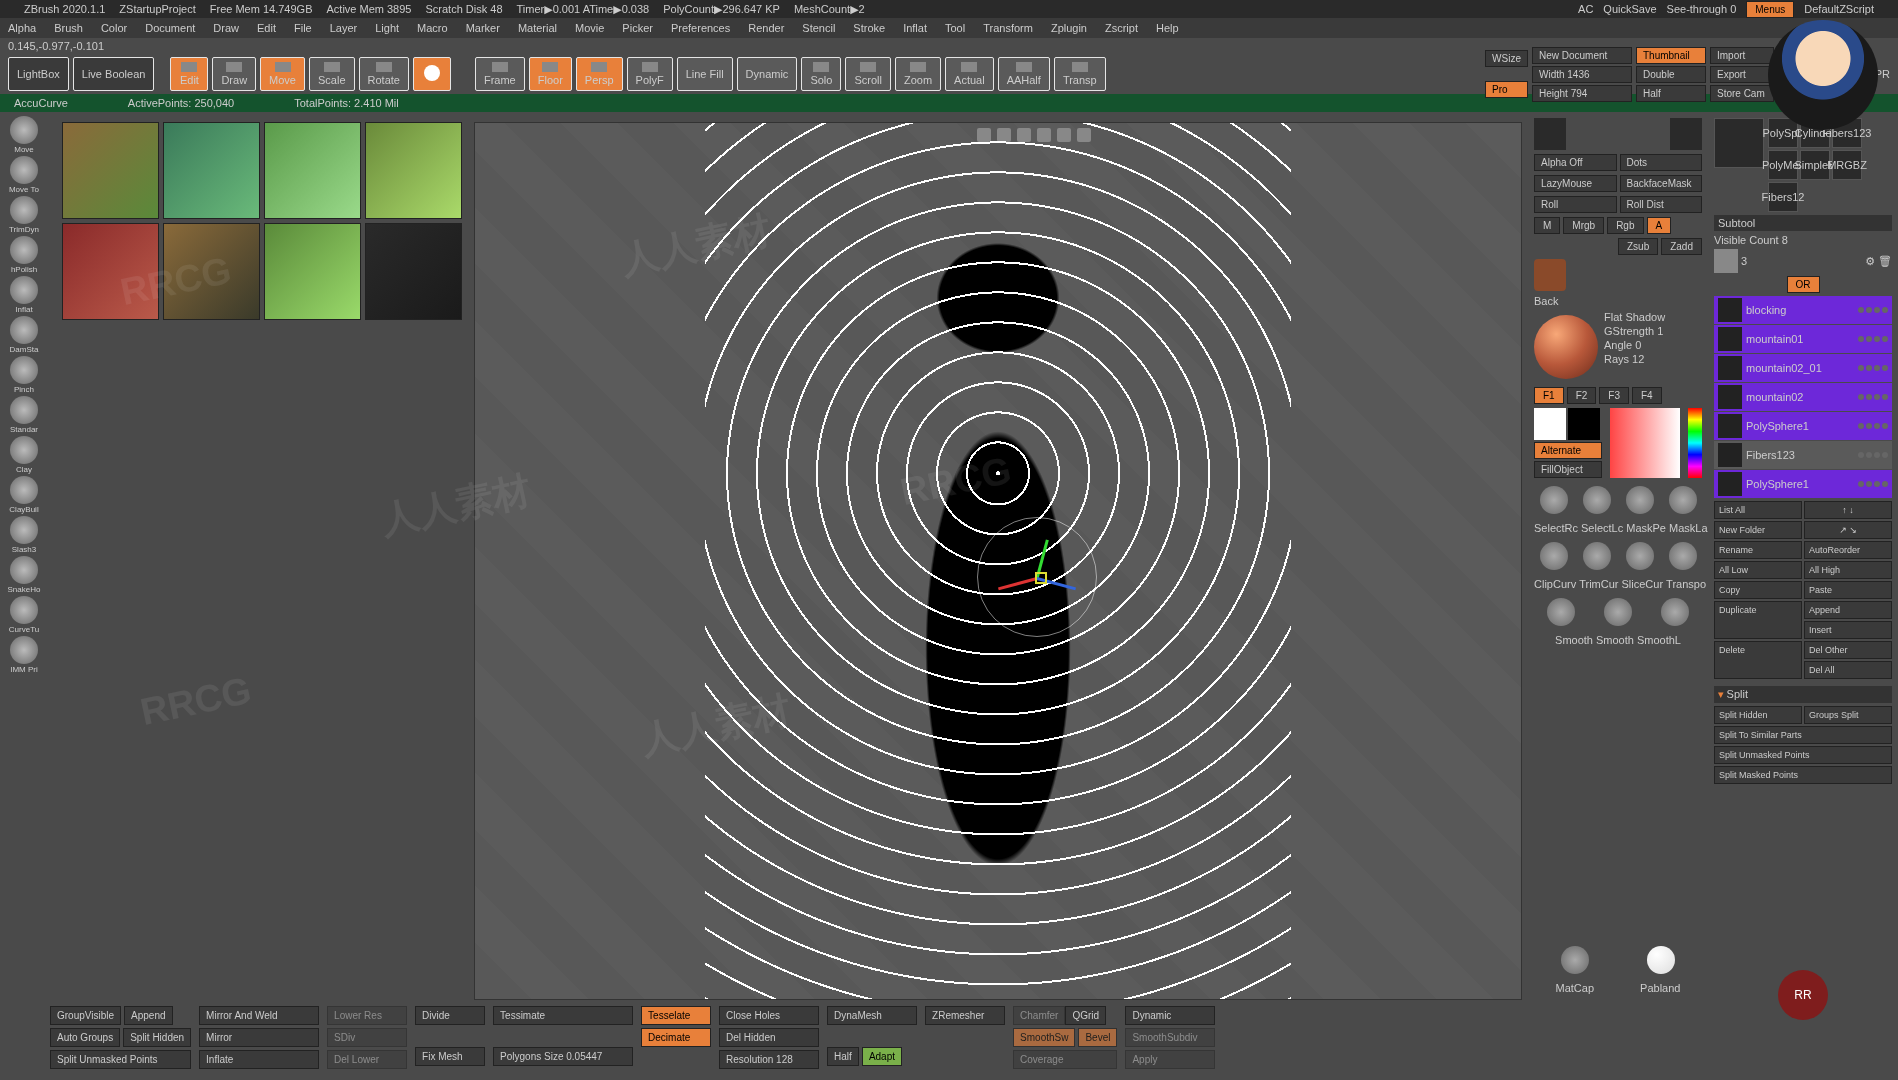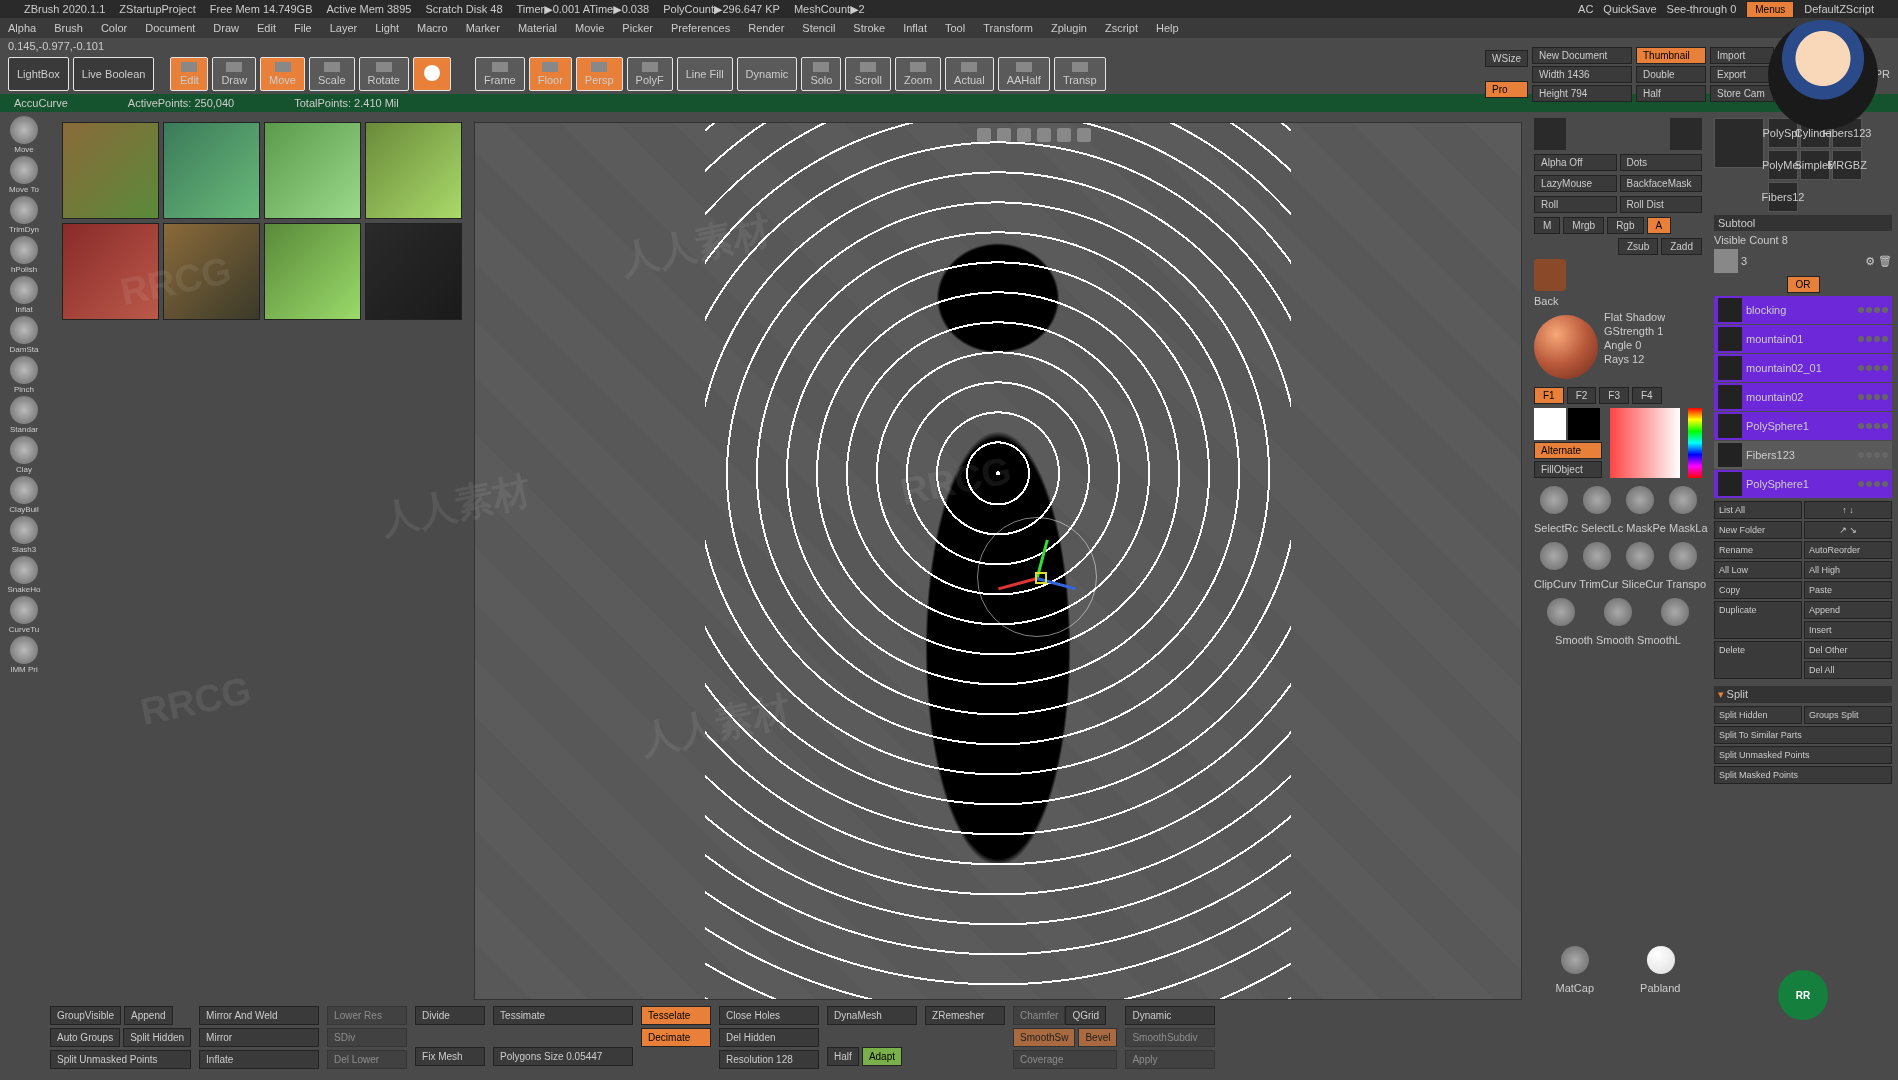--- a/index.html
+++ b/index.html
@@ -66,21 +66,21 @@
 .act-grid .panel-btn{font-size:9px;padding:3px 4px}
 .bottombar{height:80px;background:#4a4a4a;display:flex;padding:6px 50px;gap:8px}
 .bcol{display:flex;flex-direction:column;gap:3px;min-width:120px}
 .bbtn{background:#3a3a3a;border:1px solid #222;padding:3px 6px;font-size:10px;cursor:pointer}
 .bbtn.orange{background:#e8803a;color:#000}
 .bbtn.green{background:#7ab04a;color:#000}
 .tool-thumbs{display:flex;gap:4px;flex-wrap:wrap}
 .tool-thumb{width:30px;height:30px;background:#2a2a2a;border:1px solid #555;display:flex;align-items:center;justify-content:center;font-size:7px}
 .avatar{position:absolute;right:20px;top:20px;width:110px;height:110px;border-radius:50%;background:radial-gradient(circle at 50% 35%,#f8d8b8 30%,#2a4a8a 31%,#2a4a8a 45%,#1a1a1a 46%);z-index:10}
 .wm{position:absolute;color:rgba(255,255,255,0.08);font-size:38px;font-weight:bold;pointer-events:none;transform:rotate(-12deg)}
-.logo-rrcg{position:absolute;right:70px;bottom:60px;width:50px;height:50px;border-radius:50%;background:#15803d;display:flex;align-items:center;justify-content:center;color:#fff;font-weight:bold;font-size:10px;z-index:5}
+.logo-rrcg{position:absolute;right:70px;bottom:60px;width:50px;height:50px;border-radius:50%;background:#7f1d1d;display:flex;align-items:center;justify-content:center;color:#fff;font-weight:normal;font-size:12px;z-index:5}
 </style>
 </head>
 <body>
 
 <div class="titlebar">
   <span>ZBrush 2020.1.1</span>
   <span>ZStartupProject</span>
   <span>Free Mem 14.749GB</span>
   <span>Active Mem 3895</span>
   <span>Scratch Disk 48</span>

